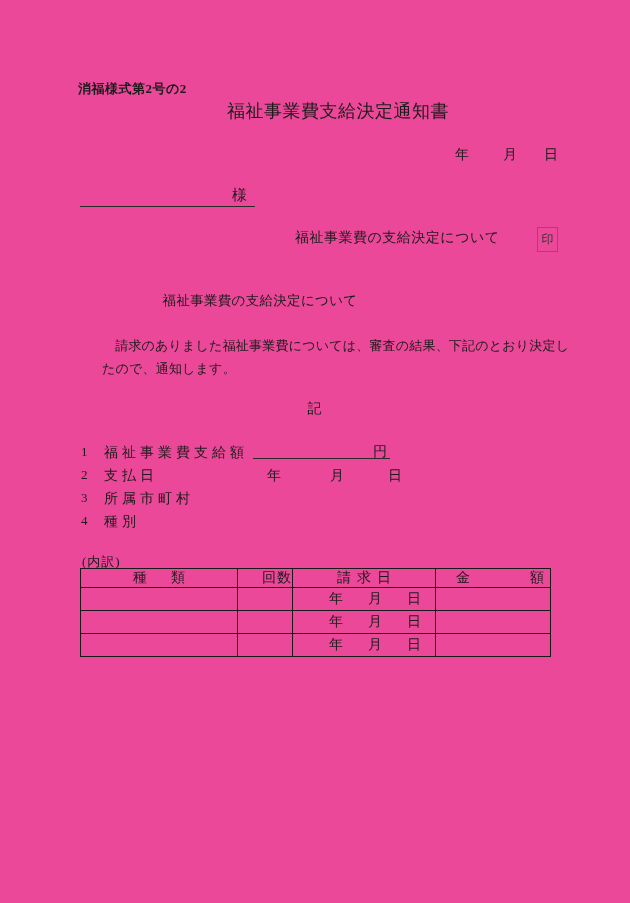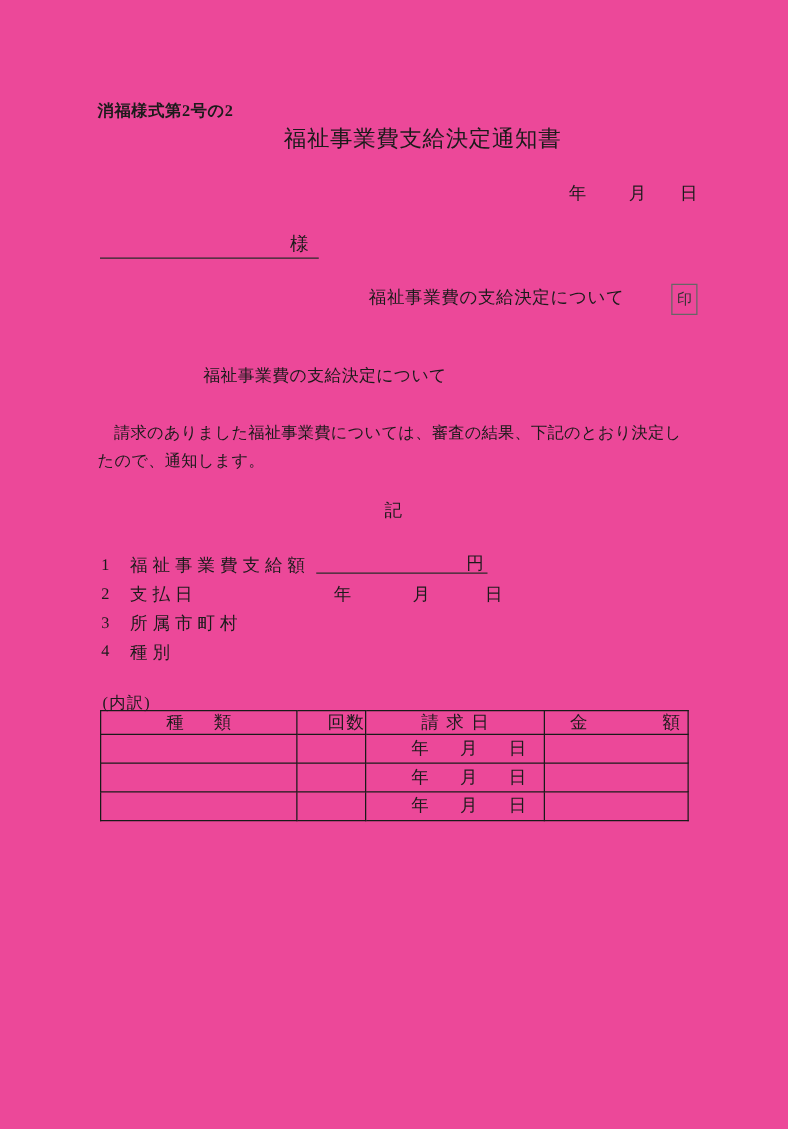--- a/index.html
+++ b/index.html
@@ -25,21 +25,21 @@
   }
   .issuer{left:295px;top:229px;font-size:14px;letter-spacing:.5px;}
   .seal-box{
     left:537px;top:227px;width:19px;height:23px;
     border:1px solid #666;
     display:flex;align-items:center;justify-content:center;
     font-size:12px;color:#333;
   }
   .subject{left:0;top:292px;width:520px;text-align:center;font-size:13.5px;letter-spacing:.3px;}
   .body-text{left:78px;top:335px;width:500px;font-size:13px;line-height:22.5px;letter-spacing:.2px;}
-  .body-text div{white-space:nowrap;}
+  .body-text div{white-space:nowrap;margin-left:24px;}
   .ki-heading{left:0;top:400px;width:630px;text-align:center;font-size:14px;letter-spacing:1px;}
   .items{left:78px;top:443px;width:480px;}
   .item{position:relative;height:23px;font-size:14px;}
   .item .num{position:absolute;left:3px;top:1px;font-size:13px;}
   .item .lbl{position:absolute;left:26px;top:1px;letter-spacing:4px;text-align:right;}
   .blank-amount{
     position:absolute;left:175px;top:1px;width:137px;height:15px;
     border-bottom:1px solid #2a2a2a;
     text-align:right;padding-right:3px;box-sizing:border-box;
     font-size:14px;line-height:15px;

